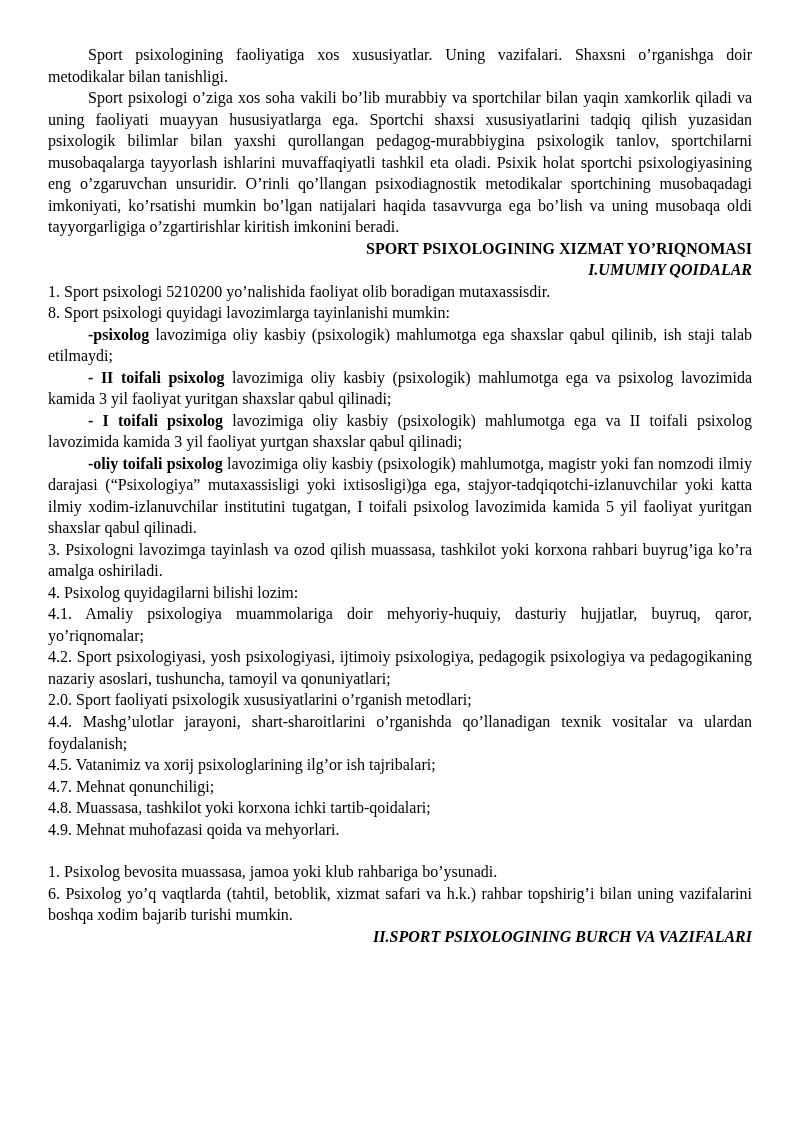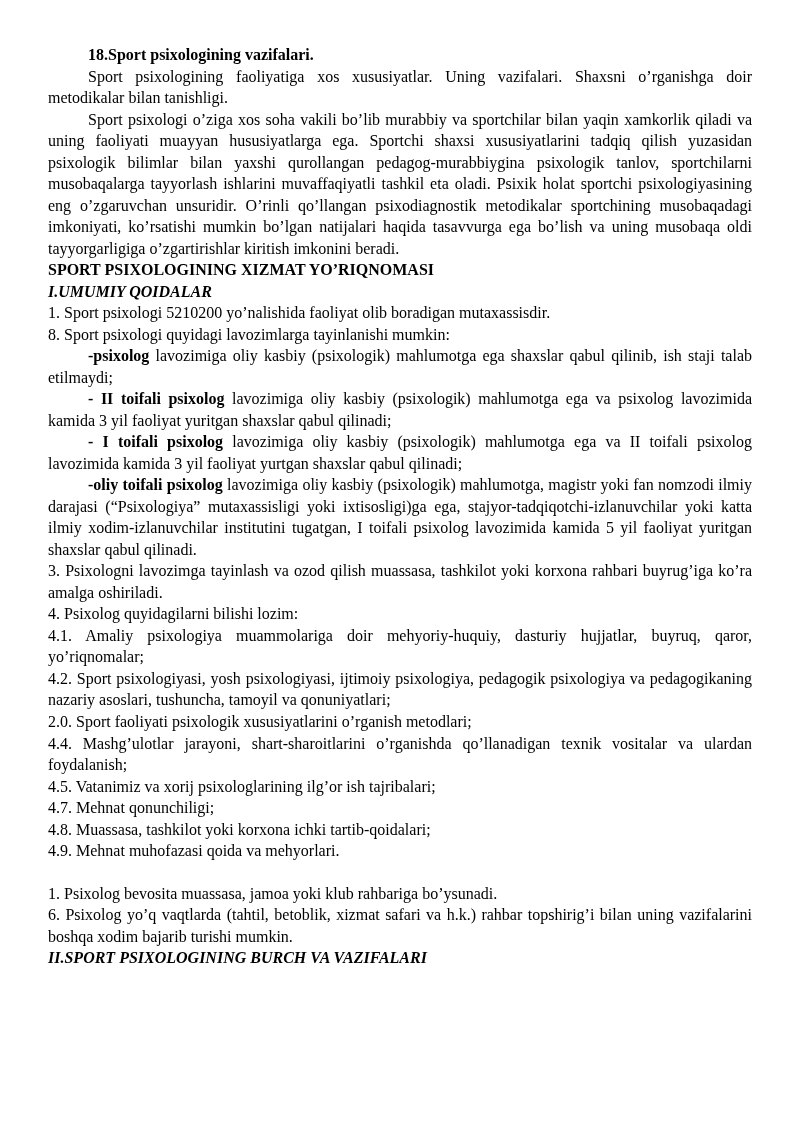--- a/index.html
+++ b/index.html
@@ -19,30 +19,29 @@
     line-height: 1.345;
     overflow: hidden;
   }
   p {
     margin: 0;
     text-align: justify;
   }
   .indent { text-indent: 40px; }
   .bold { font-weight: bold; }
   .italic { font-style: italic; }
-  .center { text-align: left; text-indent: 0; }
+  .center { text-align: right; text-indent: 0; }
   .gap-before { margin-top: 21px; }
   .big-gap-before { }
 </style>
 </head>
 <body>
 
 <div class="page">
 
-  <p class="bold indent">18.Sport psixologining vazifalari.</p>
 
   <p class="indent">Sport psixologining faoliyatiga xos xususiyatlar. Uning vazifalari. Shaxsni o’rganishga doir metodikalar bilan tanishligi.</p>
 
   <p class="indent">Sport psixologi o’ziga xos soha vakili bo’lib murabbiy va sportchilar bilan yaqin xamkorlik qiladi va uning faoliyati muayyan hususiyatlarga ega. Sportchi shaxsi xususiyatlarini tadqiq qilish yuzasidan psixologik bilimlar bilan yaxshi qurollangan pedagog-murabbiygina psixologik tanlov, sportchilarni musobaqalarga tayyorlash ishlarini muvaffaqiyatli tashkil eta oladi. Psixik holat sportchi psixologiyasining eng o’zgaruvchan unsuridir. O’rinli qo’llangan psixodiagnostik metodikalar sportchining musobaqadagi imkoniyati, ko’rsatishi mumkin bo’lgan natijalari haqida tasavvurga ega bo’lish va uning musobaqa oldi tayyorgarligiga o’zgartirishlar kiritish imkonini beradi.</p>
 
   <p class="center bold">SPORT PSIXOLOGINING XIZMAT YO’RIQNOMASI</p>
 
   <p class="center bold italic">I.UMUMIY QOIDALAR</p>
 
   <p>1. Sport psixologi 5210200 yo’nalishida faoliyat olib boradigan mutaxassisdir.</p>

